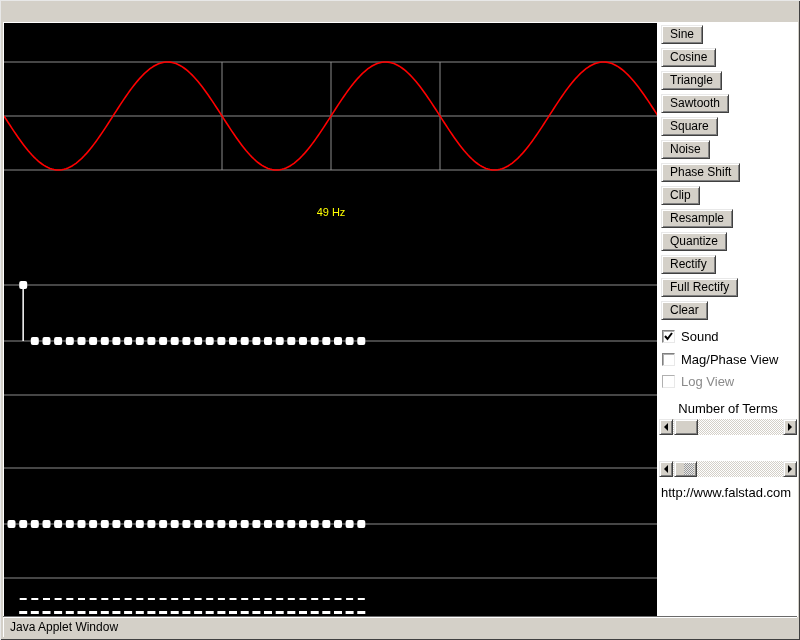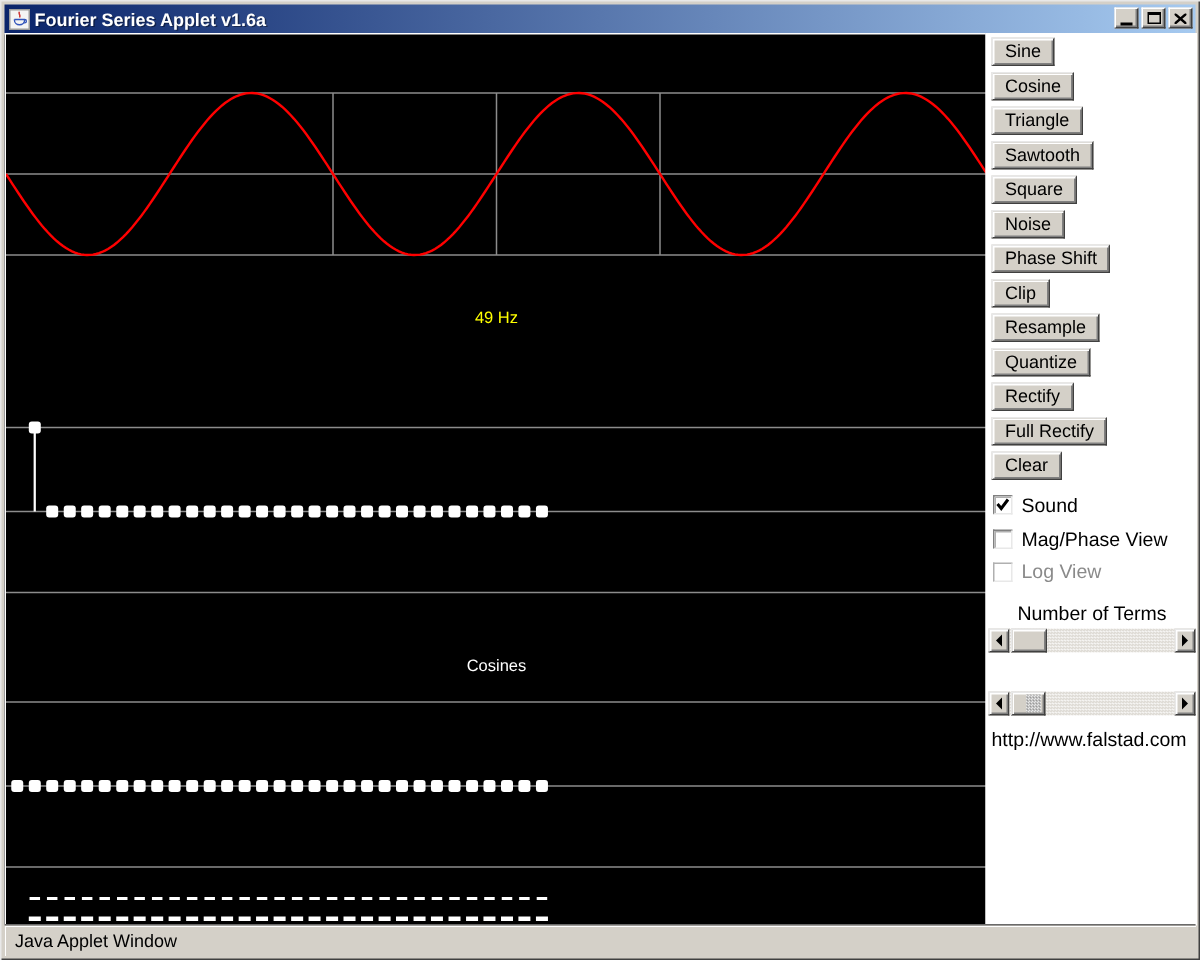--- a/index.html
+++ b/index.html
@@ -60,41 +60,20 @@
   #statusbar{position:absolute;left:3px;top:616px;width:794px;height:21px;background:#d4d0c8;
     border-top:1px solid #6a6a6a;box-shadow:inset 1px 1px 0 #fff;box-sizing:border-box;
     display:flex;align-items:center;}
   #statusbar .status-text{font-size:12px;color:#000;margin-left:7px;}
 </style>
 </head>
 <body>
 
 <div id="window">
 
-  <div id="titlebar" style="background: linear-gradient(90deg, rgb(10, 36, 106) 0%, rgb(166, 202, 240) 100%);">
-    <svg class="java-icon" viewBox="0 0 14 14">
-      <path d="M7 1 C5.5 2.5 8.5 3.5 7 5.5" stroke="#cc3333" stroke-width="1.2" fill="none"></path>
-      <path d="M3 7 h8 c1.8 0 1.8 2.6 0 2.6 h-1" stroke="#3355bb" stroke-width="1.1" fill="none"></path>
-      <path d="M3 7 c0 5.5 8 5.5 8 0" stroke="#3355bb" stroke-width="1.1" fill="none"></path>
-    </svg>
-    <span class="title-text">Fourier Series Applet v1.6a</span>
-    <div class="win-btns">
-      <div class="win-btn">
-          <div class="glyph-min"></div>
-        </div>
-      <div class="win-btn">
-          <div class="glyph-max"></div>
-        </div>
-      <div class="win-btn">
-        <svg width="8" height="7" viewBox="0 0 8 7">
-          <path d="M0 0 L8 7 M8 0 L0 7" stroke="#000" stroke-width="1.6"></path>
-        </svg>
-      </div>
-    </div>
-  </div>
 
   <div id="client">
     <div id="canvas">
       <svg id="display-svg" width="654" height="594">
           <line x1="0" y1="39" x2="654" y2="39" stroke="#8c8c8c" stroke-width="1"></line>
           <line x1="0" y1="93" x2="654" y2="93" stroke="#8c8c8c" stroke-width="1"></line>
           <line x1="0" y1="147" x2="654" y2="147" stroke="#8c8c8c" stroke-width="1"></line>
           <line x1="218" y1="39" x2="218" y2="147" stroke="#8c8c8c" stroke-width="1"></line>
           <line x1="327" y1="39" x2="327" y2="147" stroke="#8c8c8c" stroke-width="1"></line>
           <line x1="436" y1="39" x2="436" y2="147" stroke="#8c8c8c" stroke-width="1"></line>
@@ -222,21 +201,20 @@
           <rect x="318.8" y="575" width="7" height="2" fill="#ffffff"></rect>
           <rect x="318.3" y="588" width="8" height="3" fill="#ffffff"></rect>
           <rect x="330.5" y="575" width="7" height="2" fill="#ffffff"></rect>
           <rect x="330.0" y="588" width="8" height="3" fill="#ffffff"></rect>
           <rect x="342.1" y="575" width="7" height="2" fill="#ffffff"></rect>
           <rect x="341.6" y="588" width="8" height="3" fill="#ffffff"></rect>
           <rect x="353.8" y="575" width="7" height="2" fill="#ffffff"></rect>
           <rect x="353.3" y="588" width="8" height="3" fill="#ffffff"></rect>
         </svg>
       <div class="canvas-label" style="top: 183px; color: rgb(255, 255, 0);">49 Hz</div>
-      <div class="canvas-label" style="top:415px">Cosines</div>
     </div>
 
     <div id="panel">
       <div id="button-stack">
           <button class="awt-btn">Sine</button>
           <button class="awt-btn">Cosine</button>
           <button class="awt-btn">Triangle</button>
           <button class="awt-btn">Sawtooth</button>
           <button class="awt-btn">Square</button>
           <button class="awt-btn">Noise</button>
@@ -254,21 +232,21 @@
               <svg width="9" height="9" viewBox="0 0 9 9">
                 <polyline points="1,4 3.5,7 8,1" fill="none" stroke="#000" stroke-width="2"></polyline>
               </svg>
             </div>
             <span class="cb-label">Sound</span>
           </div>
           <div class="cb-row" style="top: 329px; justify-content: flex-end;">
             <div class="cb-box"></div>
             <span class="cb-label">Mag/Phase View</span>
           </div>
-          <div class="cb-row cb-disabled" style="top: 351px; align-items: flex-end;">
+          <div class="cb-row cb-disabled" style="top: 351px;">
             <div class="cb-box"></div>
             <span class="cb-label">Log View</span>
           </div>
         </div>
 
       <div class="panel-label" style="top:378px">Number of Terms</div>
       <div class="scrollbar" style="top:396px">
         <div class="sb-arrow">
             <div class="tri-left"></div>
           </div>

